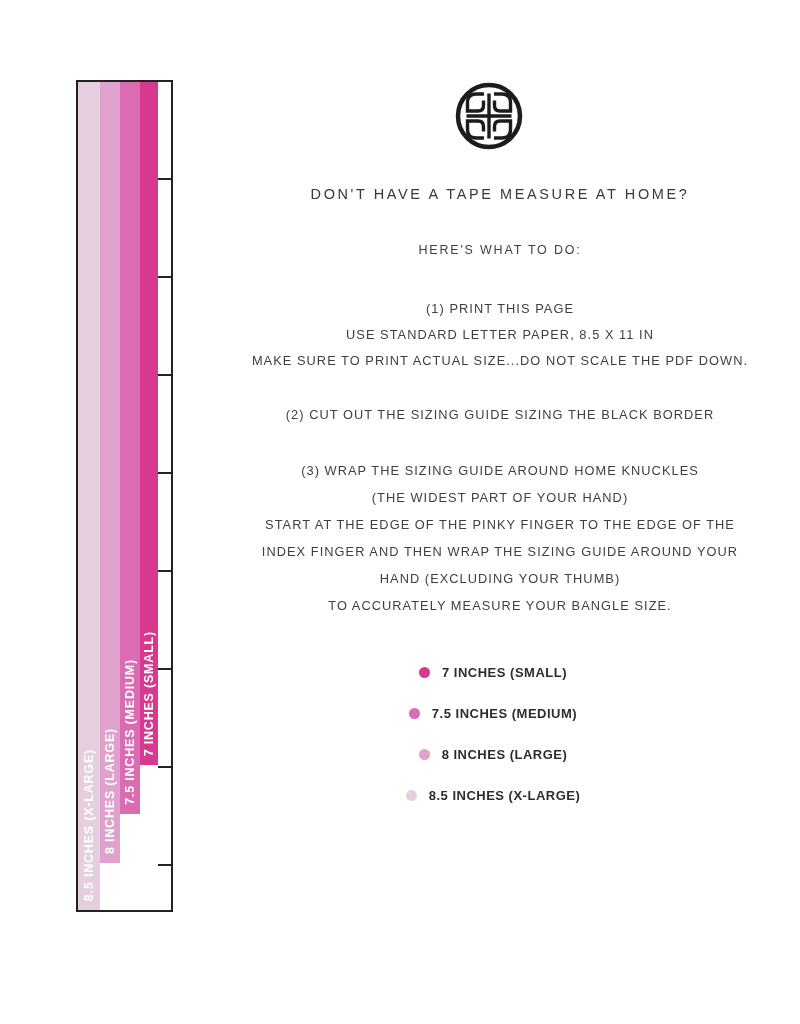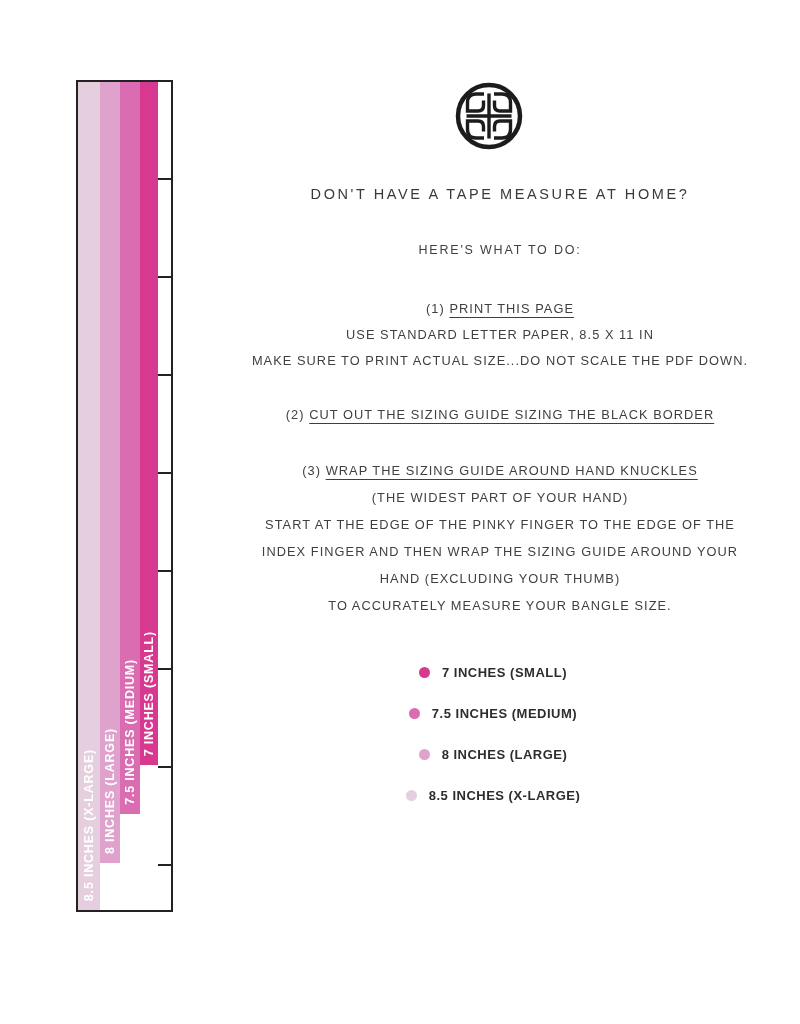--- a/index.html
+++ b/index.html
@@ -74,21 +74,21 @@
   .subtitle {
     top: 243px;
     font-size: 12.5px;
     letter-spacing: 1.8px;
   }
   .step { font-size: 12.8px; letter-spacing: 1.05px; }
   .step .line { display: block; }
   .step1 { top: 296px; line-height: 26px; }
   .step2 { top: 402px; line-height: 26px; }
   .step3 { top: 457px; line-height: 27px; }
-  .u { text-decoration: underline; text-underline-offset: 3.5px; }
+  .u { text-underline-offset: 3.5px; }
 
   
   .legend {
     position: absolute;
     left: 173px;
     top: 662px;
     width: 640px;
     display: flex;
     flex-direction: column;
     align-items: center;
@@ -168,21 +168,21 @@
   <div class="abs-text step step2">
     <span class="line">
       <span>(2)</span>
       <span class="u">CUT OUT THE SIZING GUIDE SIZING THE BLACK BORDER</span>
     </span>
   </div>
 
   <div class="abs-text step step3">
     <span class="line">
       <span>(3)</span>
-      <span class="u">WRAP THE SIZING GUIDE AROUND HAND KNUCKLES</span>
+      <span class="u">WRAP THE SIZING GUIDE AROUND HOME KNUCKLES</span>
     </span>
     <span class="line">(THE WIDEST PART OF YOUR HAND)</span>
     <span class="line">START AT THE EDGE OF THE PINKY FINGER TO THE EDGE OF THE</span>
     <span class="line">INDEX FINGER AND THEN WRAP THE SIZING GUIDE AROUND YOUR</span>
     <span class="line">HAND (EXCLUDING YOUR THUMB)</span>
     <span class="line">TO ACCURATELY MEASURE YOUR BANGLE SIZE.</span>
   </div>
 
   <div class="legend">
     <div class="legend-row">

